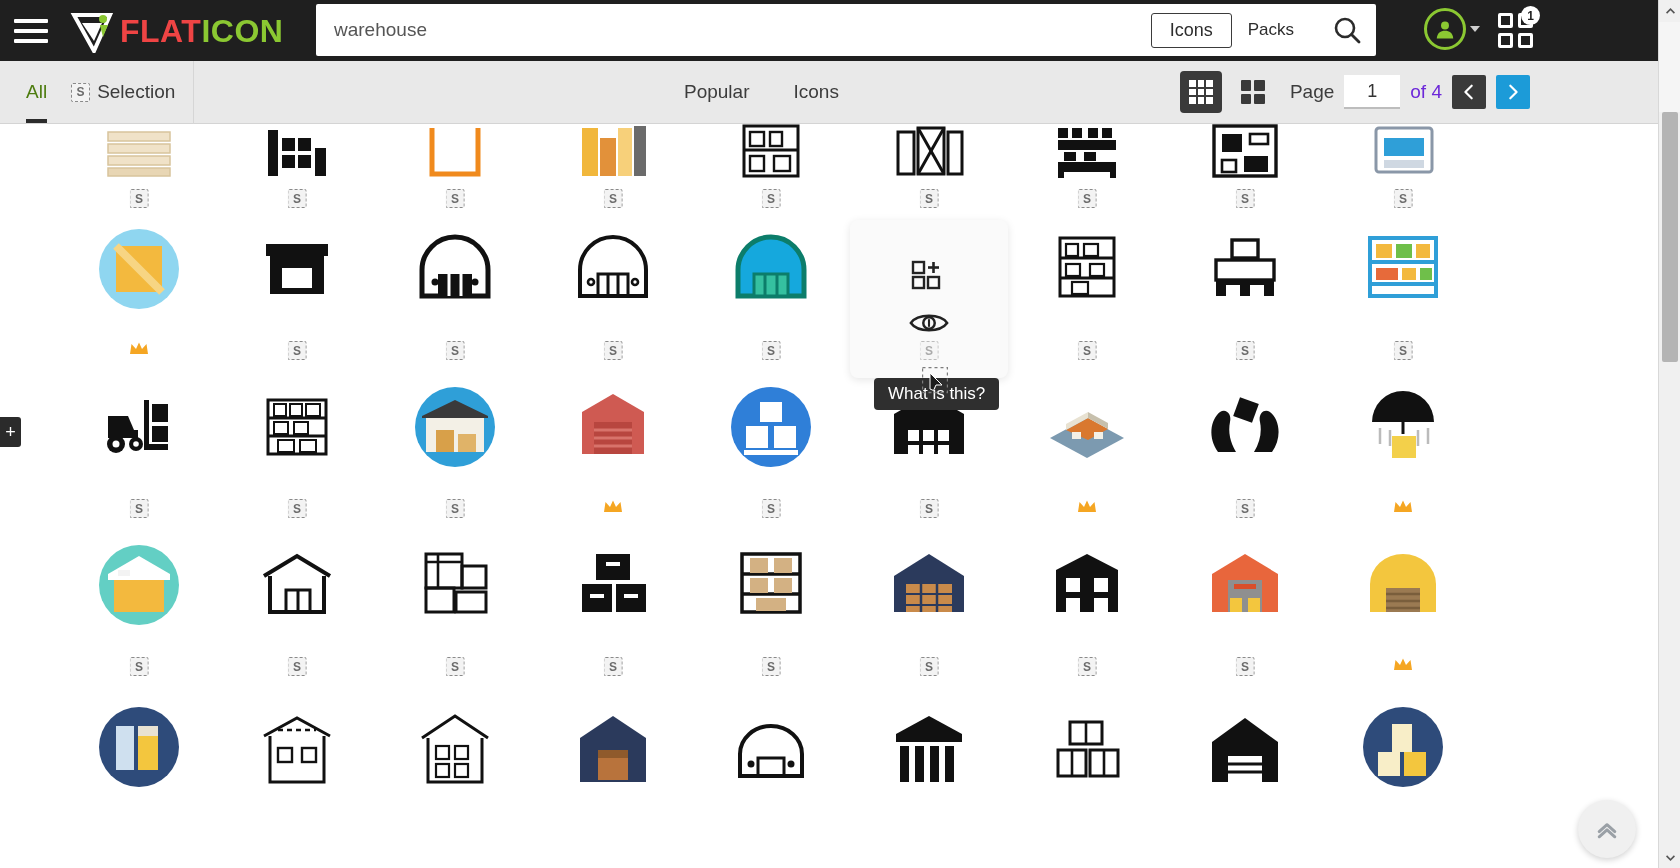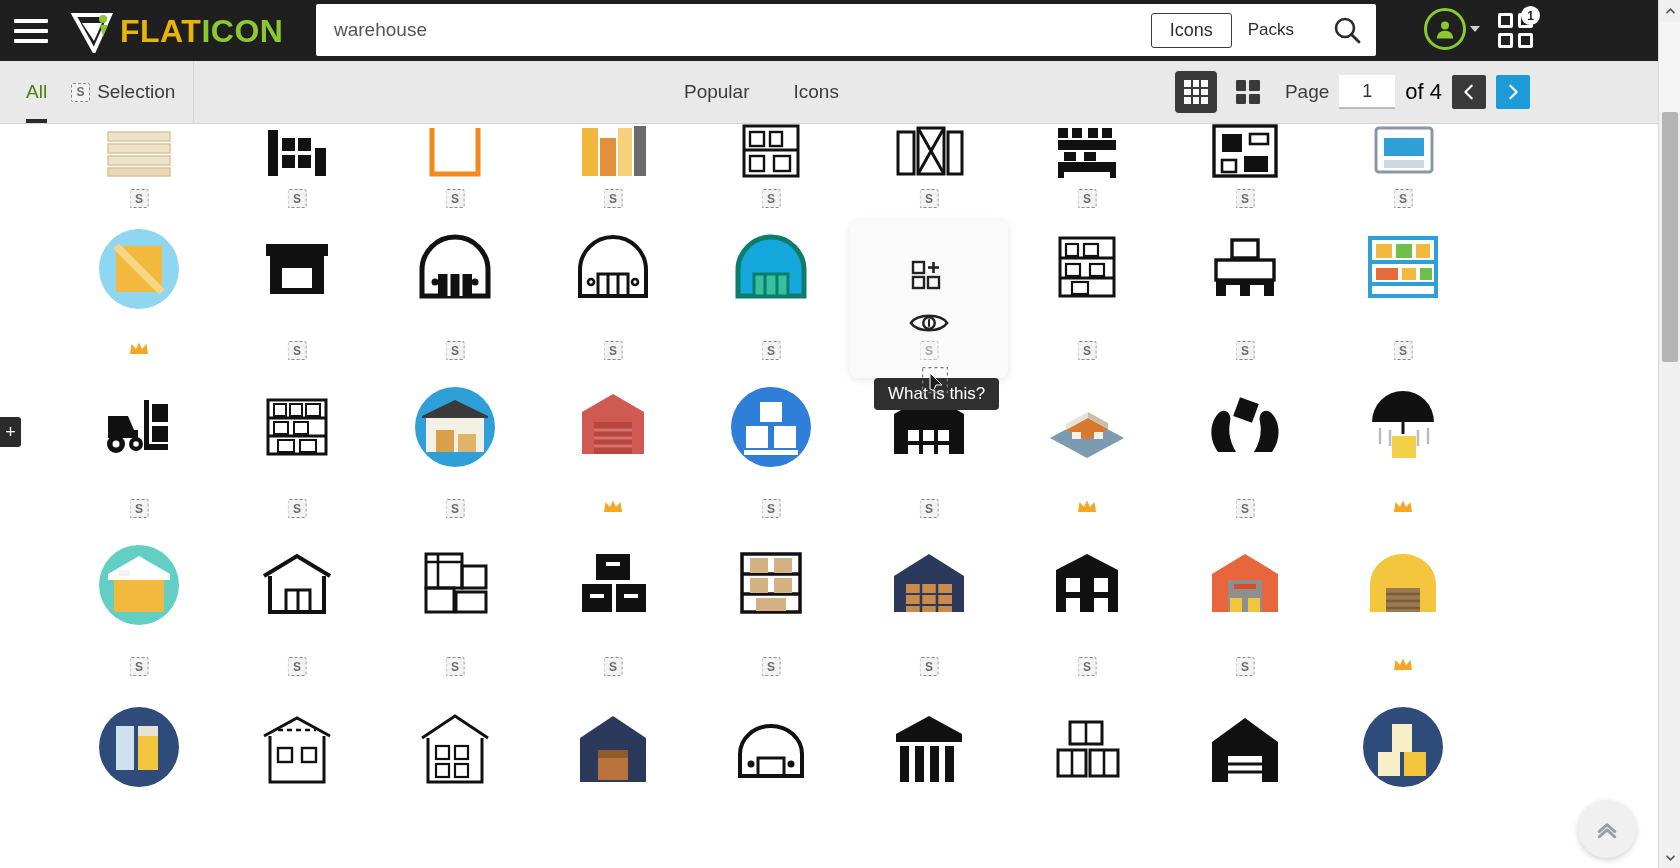--- a/index.html
+++ b/index.html
@@ -25,21 +25,21 @@
     gap: 6px; cursor: pointer;
   }
   .burger i { display:block; width: 34px; height: 4px; background: #fff; border-radius: 1px; }
 
   .logo-wrap { display: flex; align-items: center; margin-left: 8px; cursor: pointer; }
   .logo-mark { width: 44px; height: 44px; position: relative; }
   .logo-text {
     font-size: 32px; font-weight: bold; letter-spacing: 0.5px;
     margin-left: 6px; line-height: 1;
   }
-  .logo-text .w { color: #eab308; }
+  .logo-text .w { color: #ef4444; }
   .logo-text .g { color: #8bc832; }
 
   .searchbar {
     position: absolute; left: 316px; top: 4px;
     width: 1060px; height: 52px;
     background: #ffffff; border-radius: 2px;
     display: flex; align-items: center;
   }
   .search-input-area {
     flex: 1 1 auto; height: 100%;
@@ -149,21 +149,21 @@
   .grid4 { width: 24px; height: 24px; display: grid; grid-template-columns: repeat(2,1fr); grid-template-rows: repeat(2,1fr); gap: 3px; }
   .grid4 i { background: #3a3a3a; border-radius: 1px; }
 
   .page-label { font-size: 19px; color: #3c3c3c; margin-left: 6px; }
   .page-input {
     width: 56px; height: 34px;
     background: #fff; border: none; border-bottom: 2px solid #bdbdbd;
     text-align: center; font-size: 18px; color: #333;
     font-family: "Liberation Sans", sans-serif;
   }
-  .page-of { font-size: 22px; color: #000000; }
+  .page-of { font-size: 19px; color: #6d28d9; }
   .pg-arrow {
     width: 34px; height: 34px; background: #3a3a3a;
     display:flex; align-items:center; justify-content:center; cursor:pointer;
     border-radius: 2px;
   }
   .pg-arrow.right { background: #1c9bd8; }
 
   
   .results {
     position: absolute; top: 124px; left: 0;

